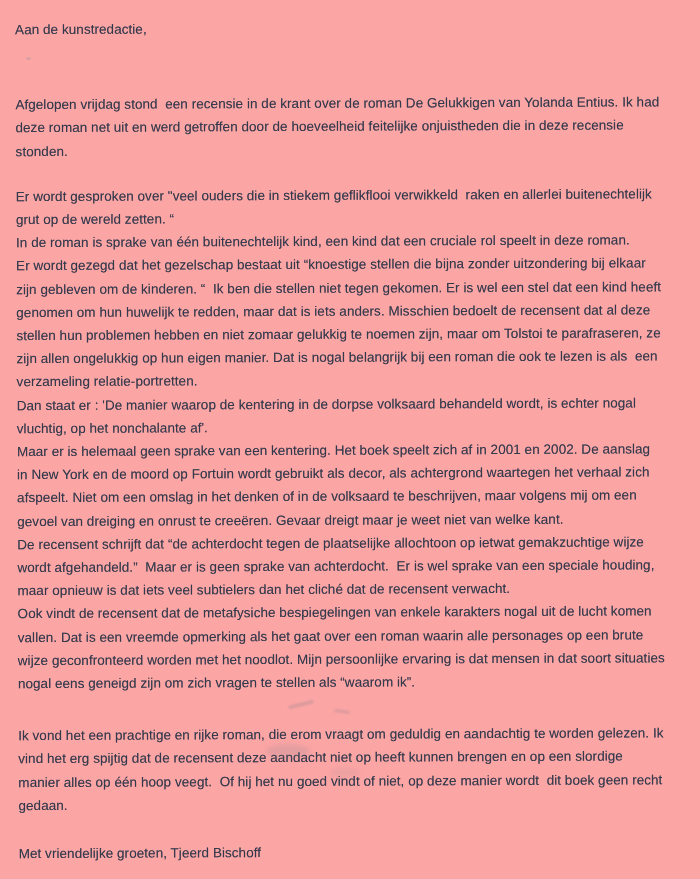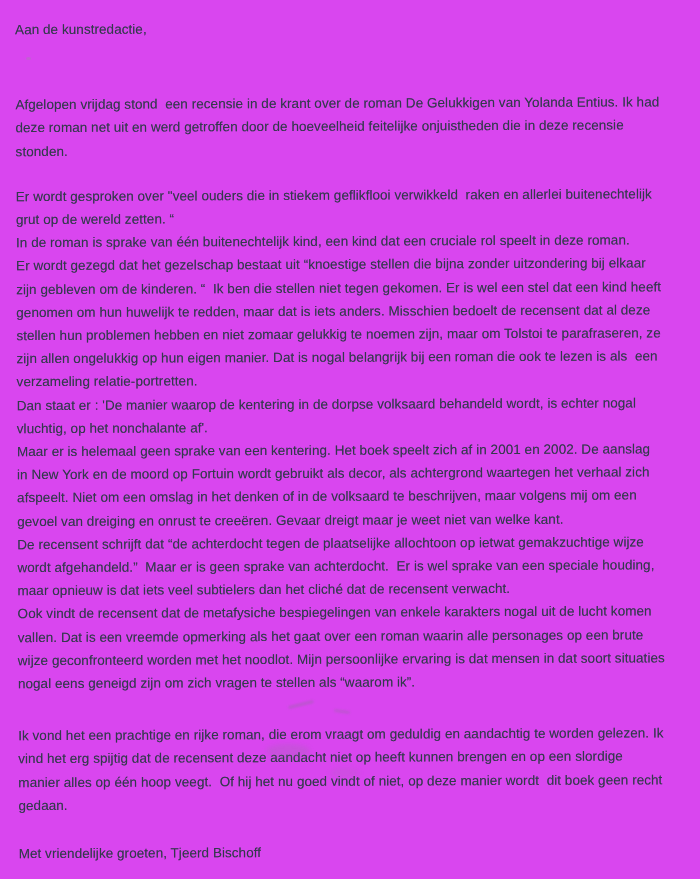--- a/index.html
+++ b/index.html
@@ -4,21 +4,21 @@
 <style>
   html, body {
     margin: 0;
     padding: 0;
     background: #ffffff;
   }
   .page {
     position: relative;
     width: 700px;
     height: 879px;
-    background: #d946ef;
+    background: #fca5a5;
     overflow: hidden;
     font-family: "Liberation Sans", "DejaVu Sans", sans-serif;
   }
   .letter {
     position: absolute;
     top: 17px;
     left: 15px;
     width: 672px;
     color: #333a4c;
     font-size: 13.5px;

